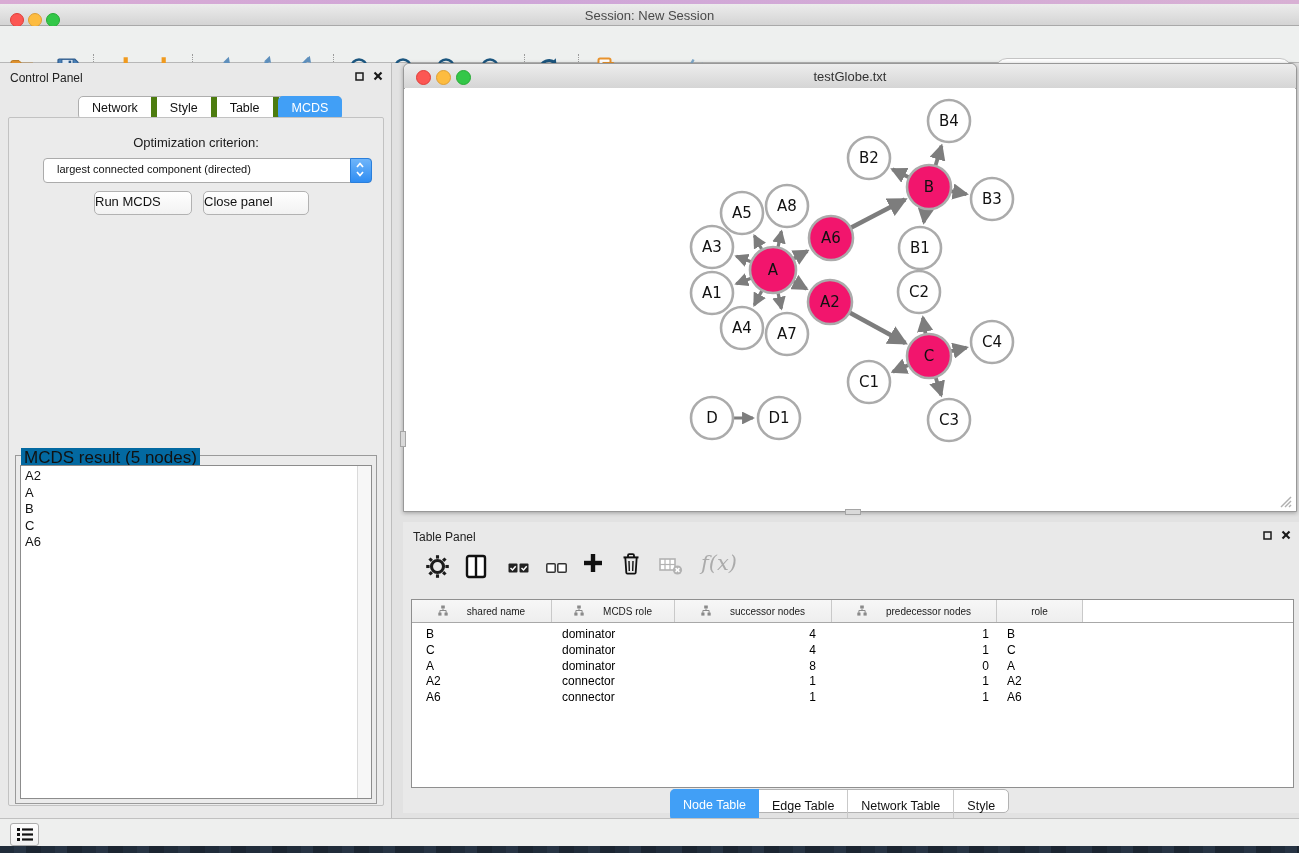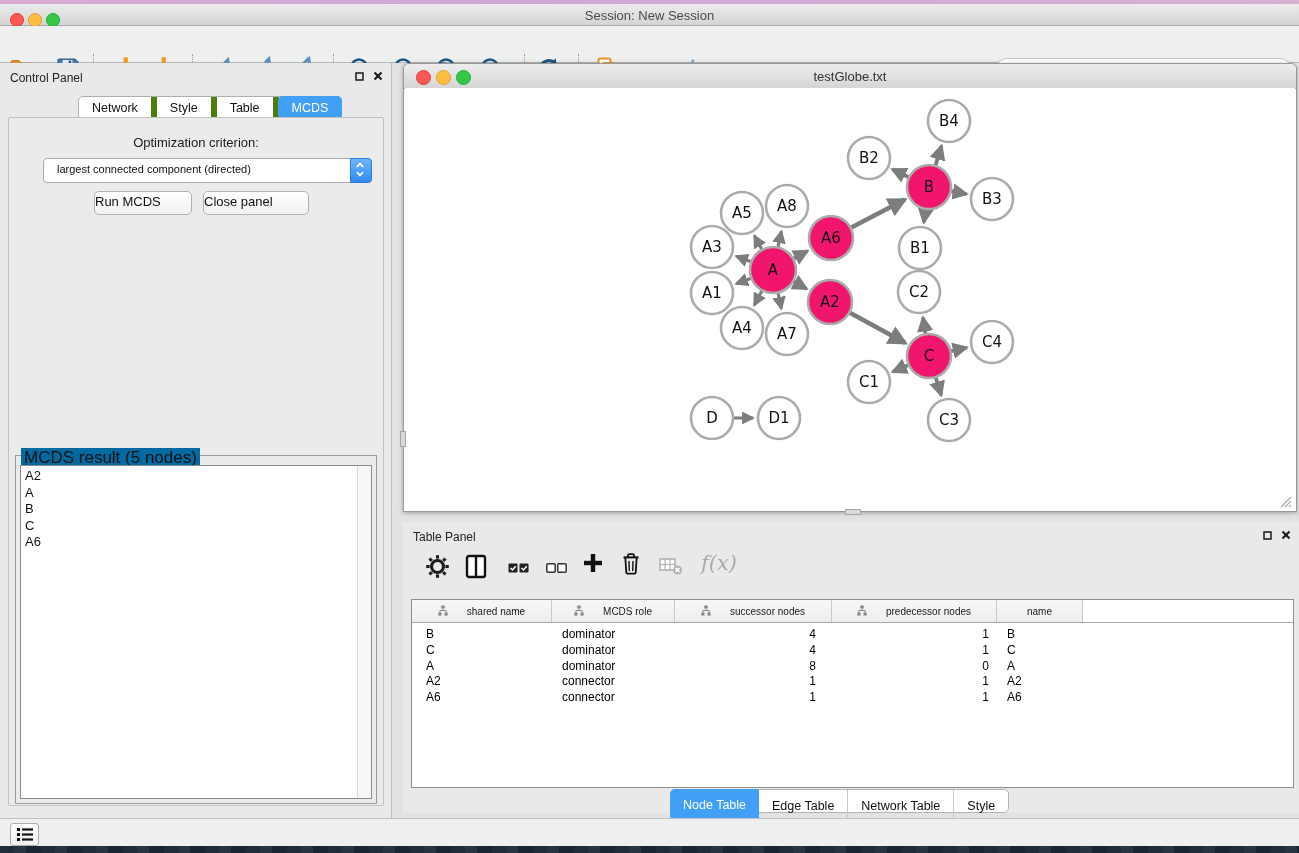--- a/index.html
+++ b/index.html
@@ -563,21 +563,21 @@
           <div class="th tcol3">
             <span><svg width="10" height="11" viewBox="0 0 10 11">
                 <path d="M5 3.5v2M1.9 8V5.5h6.2V8" fill="none" stroke="#8a8a8a" stroke-width="1"></path>
                 <rect x="3.2" y="0.5" width="3.6" height="3" fill="#8a8a8a"></rect>
                 <rect x="0.3" y="7.6" width="3.2" height="3" fill="#8a8a8a"></rect>
                 <rect x="6.5" y="7.6" width="3.2" height="3" fill="#8a8a8a"></rect>
               </svg></span>
             <span>predecessor nodes</span>
           </div>
           <div class="th tcol4">
-            <span>name</span>
+            <span>role</span>
           </div>
           <div class="th-fill"></div>
         </div>
       <div class="tbl-body" id="tbl-body">
           <div class="tr">
             <div class="td tcol0">B</div>
             <div class="td tcol1">dominator</div>
             <div class="td tcol2">4</div>
             <div class="td tcol3">1</div>
             <div class="td tcol4">B</div>

